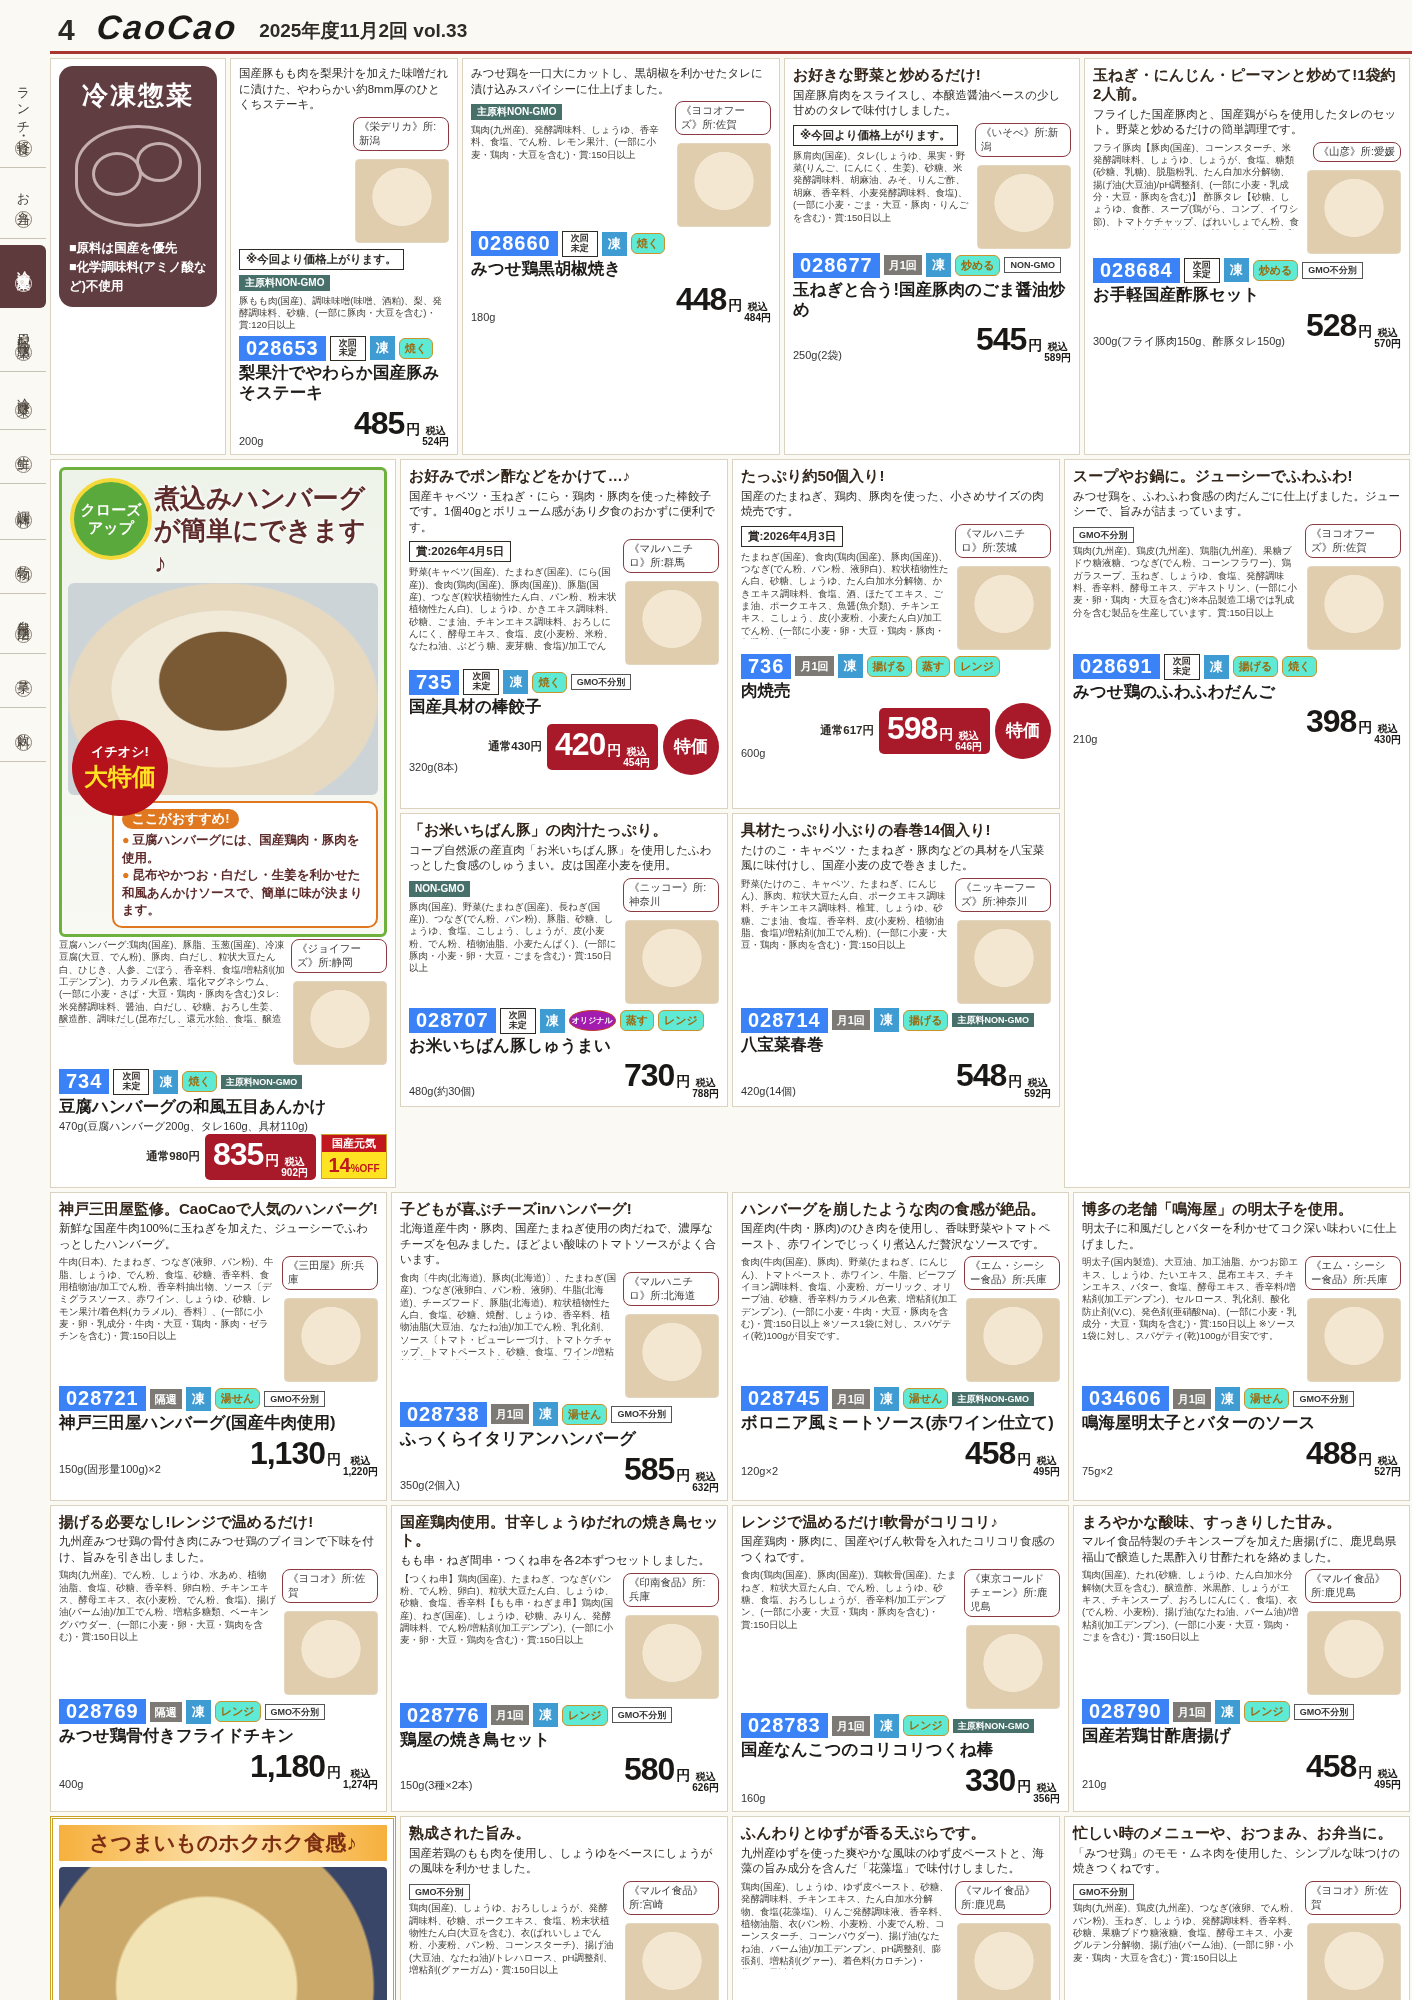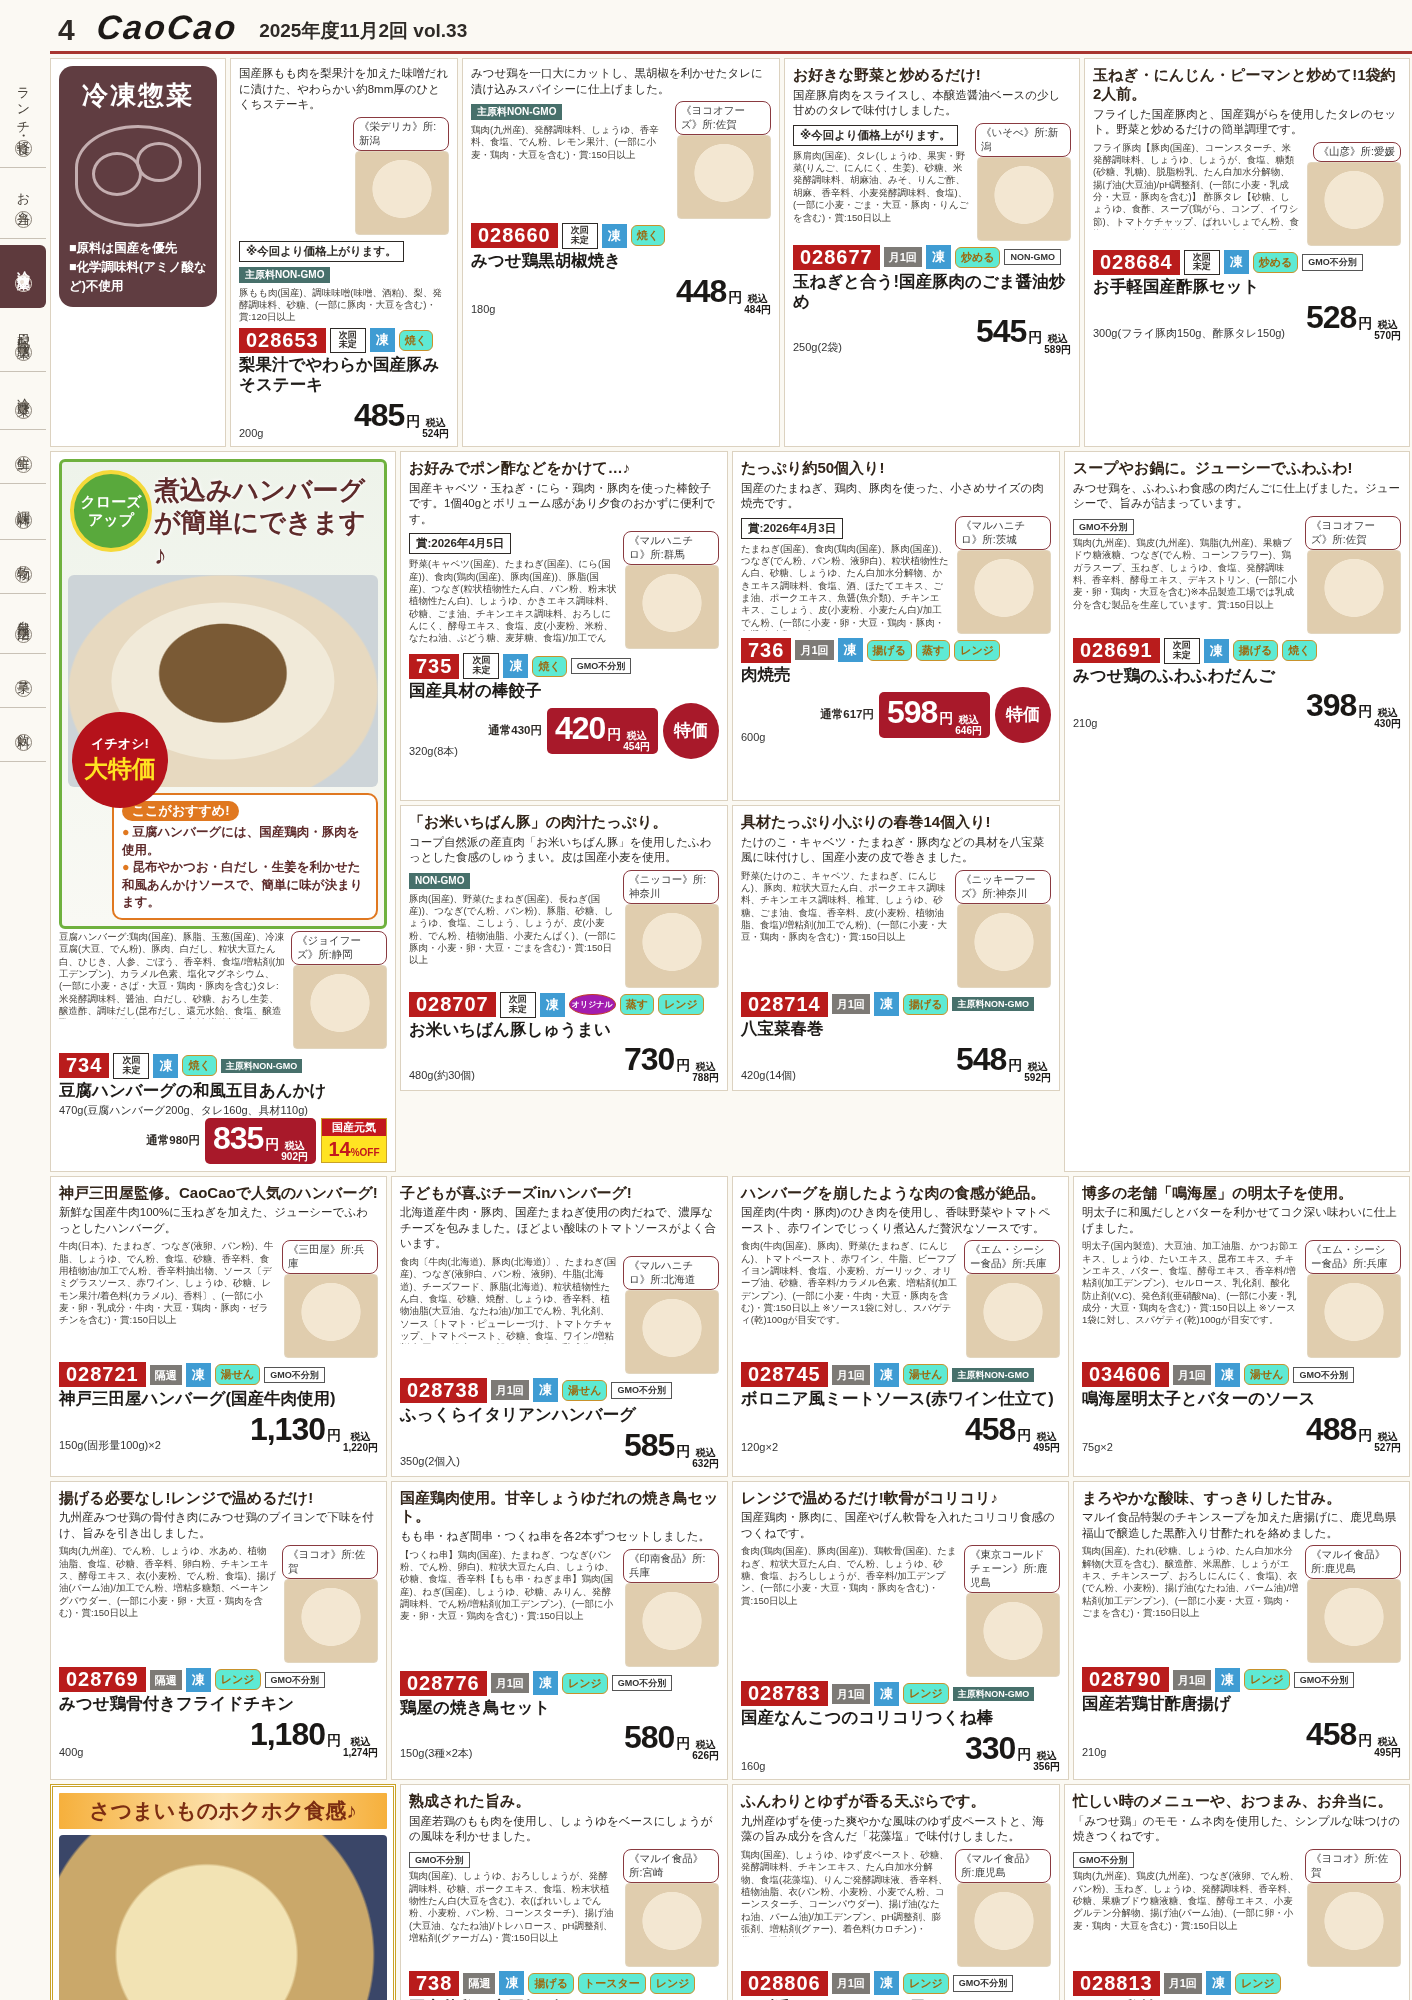--- a/index.html
+++ b/index.html
@@ -31,27 +31,27 @@
   .catplate{width:120px;height:96px;margin:12px 0;border:3px solid #c4aeb0;border-radius:50%/42%;position:relative;}
   .catplate:before,.catplate:after{content:"";position:absolute;border:3px solid #c4aeb0;border-radius:50%;}
   .catplate:before{width:44px;height:38px;left:14px;top:24px;}
   .catplate:after{width:40px;height:34px;left:58px;top:14px;}
   .catbox .blt{font-size:12.5px;font-weight:bold;align-self:flex-start;line-height:1.5;}
   
   .headline{font-size:15px;font-weight:bold;color:#32251a;margin:0 0 3px;line-height:1.25;}
   .desc{font-size:11.5px;margin:0 0 4px;line-height:1.35;}
   .notebox{display:inline-block;border:1.5px solid #2e2a26;font-weight:bold;font-size:11.5px;padding:2px 6px;margin:2px 0;}
   .shelfbox{display:inline-block;border:1.5px solid #2e2a26;font-weight:bold;font-size:11.5px;padding:2px 6px;margin:2px 0;}
-  .rightcol{float:right;width:96px;margin:0 0 4px 6px;display:flex;flex-direction:column;align-items:flex-end;gap:0;}
+  .rightcol{float:right;width:96px;margin:0 0 4px 6px;display:flex;flex-direction:column;align-items:flex-end;gap:8px;}
   .supplier{border:1.5px solid #8a3a40;border-radius:8px;background:#fff;font-size:10.5px;padding:2px 5px;color:#3a3a3a;text-align:left;}
   .photo{width:92px;height:82px;border-radius:4px;background:radial-gradient(ellipse at 50% 45%,#f3e7d2 0 45%,#e0cdae 46% 100%);border:1px solid #e2d6bf;}
   .gmotop{display:inline-block;background:#47706b;color:#fff;font-size:10px;font-weight:bold;padding:2px 6px;text-align:center;line-height:1.2;margin:2px 0;}
   .ing{font-size:9.5px;color:#44403a;line-height:1.3;margin:2px 0 4px;max-height:88px;overflow:hidden;}
   .coderow{display:flex;align-items:center;gap:4px;margin:3px 0 2px;clear:both;flex-wrap:wrap;}
-  .codebox{background:#b91c1c;color:#fff;font-size:20px;font-weight:bold;padding:1px 7px;letter-spacing:1px;}
+  .codebox{background:#3b82f6;color:#fff;font-size:20px;font-weight:bold;padding:1px 7px;letter-spacing:1px;}
   .fq{font-size:9px;font-weight:bold;line-height:1.1;padding:2px 4px;text-align:center;}
   .fq-w{border:1.5px solid #2e2a26;color:#2e2a26;width:26px;}
   .fq-g{background:#7d7a76;color:#fff;font-size:11px;padding:4px 5px;}
   .temp{background:#3f9cd3;color:#fff;font-size:13px;font-weight:bold;padding:3px 6px;}
   .cook{border:1.5px solid #c8922c;color:#9c6a10;background:#5eead4;border-radius:6px;font-size:11px;font-weight:bold;padding:2px 5px;}
   .cook.org{border-color:#c0392b;color:#fff;background:#a21caf;border-radius:50%;font-size:8px;padding:4px 2px;}
   .gmorow{border:1.5px solid #555;color:#333;font-size:9px;font-weight:bold;line-height:1.15;padding:2px 5px;text-align:center;}
   .gmorow.ng{border:none;background:#47706b;color:#fff;}
   .pname{font-size:16.5px;font-weight:bold;color:#1e1b18;line-height:1.2;margin-top:2px;clear:both;}
   .prow{display:flex;align-items:flex-end;justify-content:space-between;margin-top:2px;flex-wrap:wrap;}

